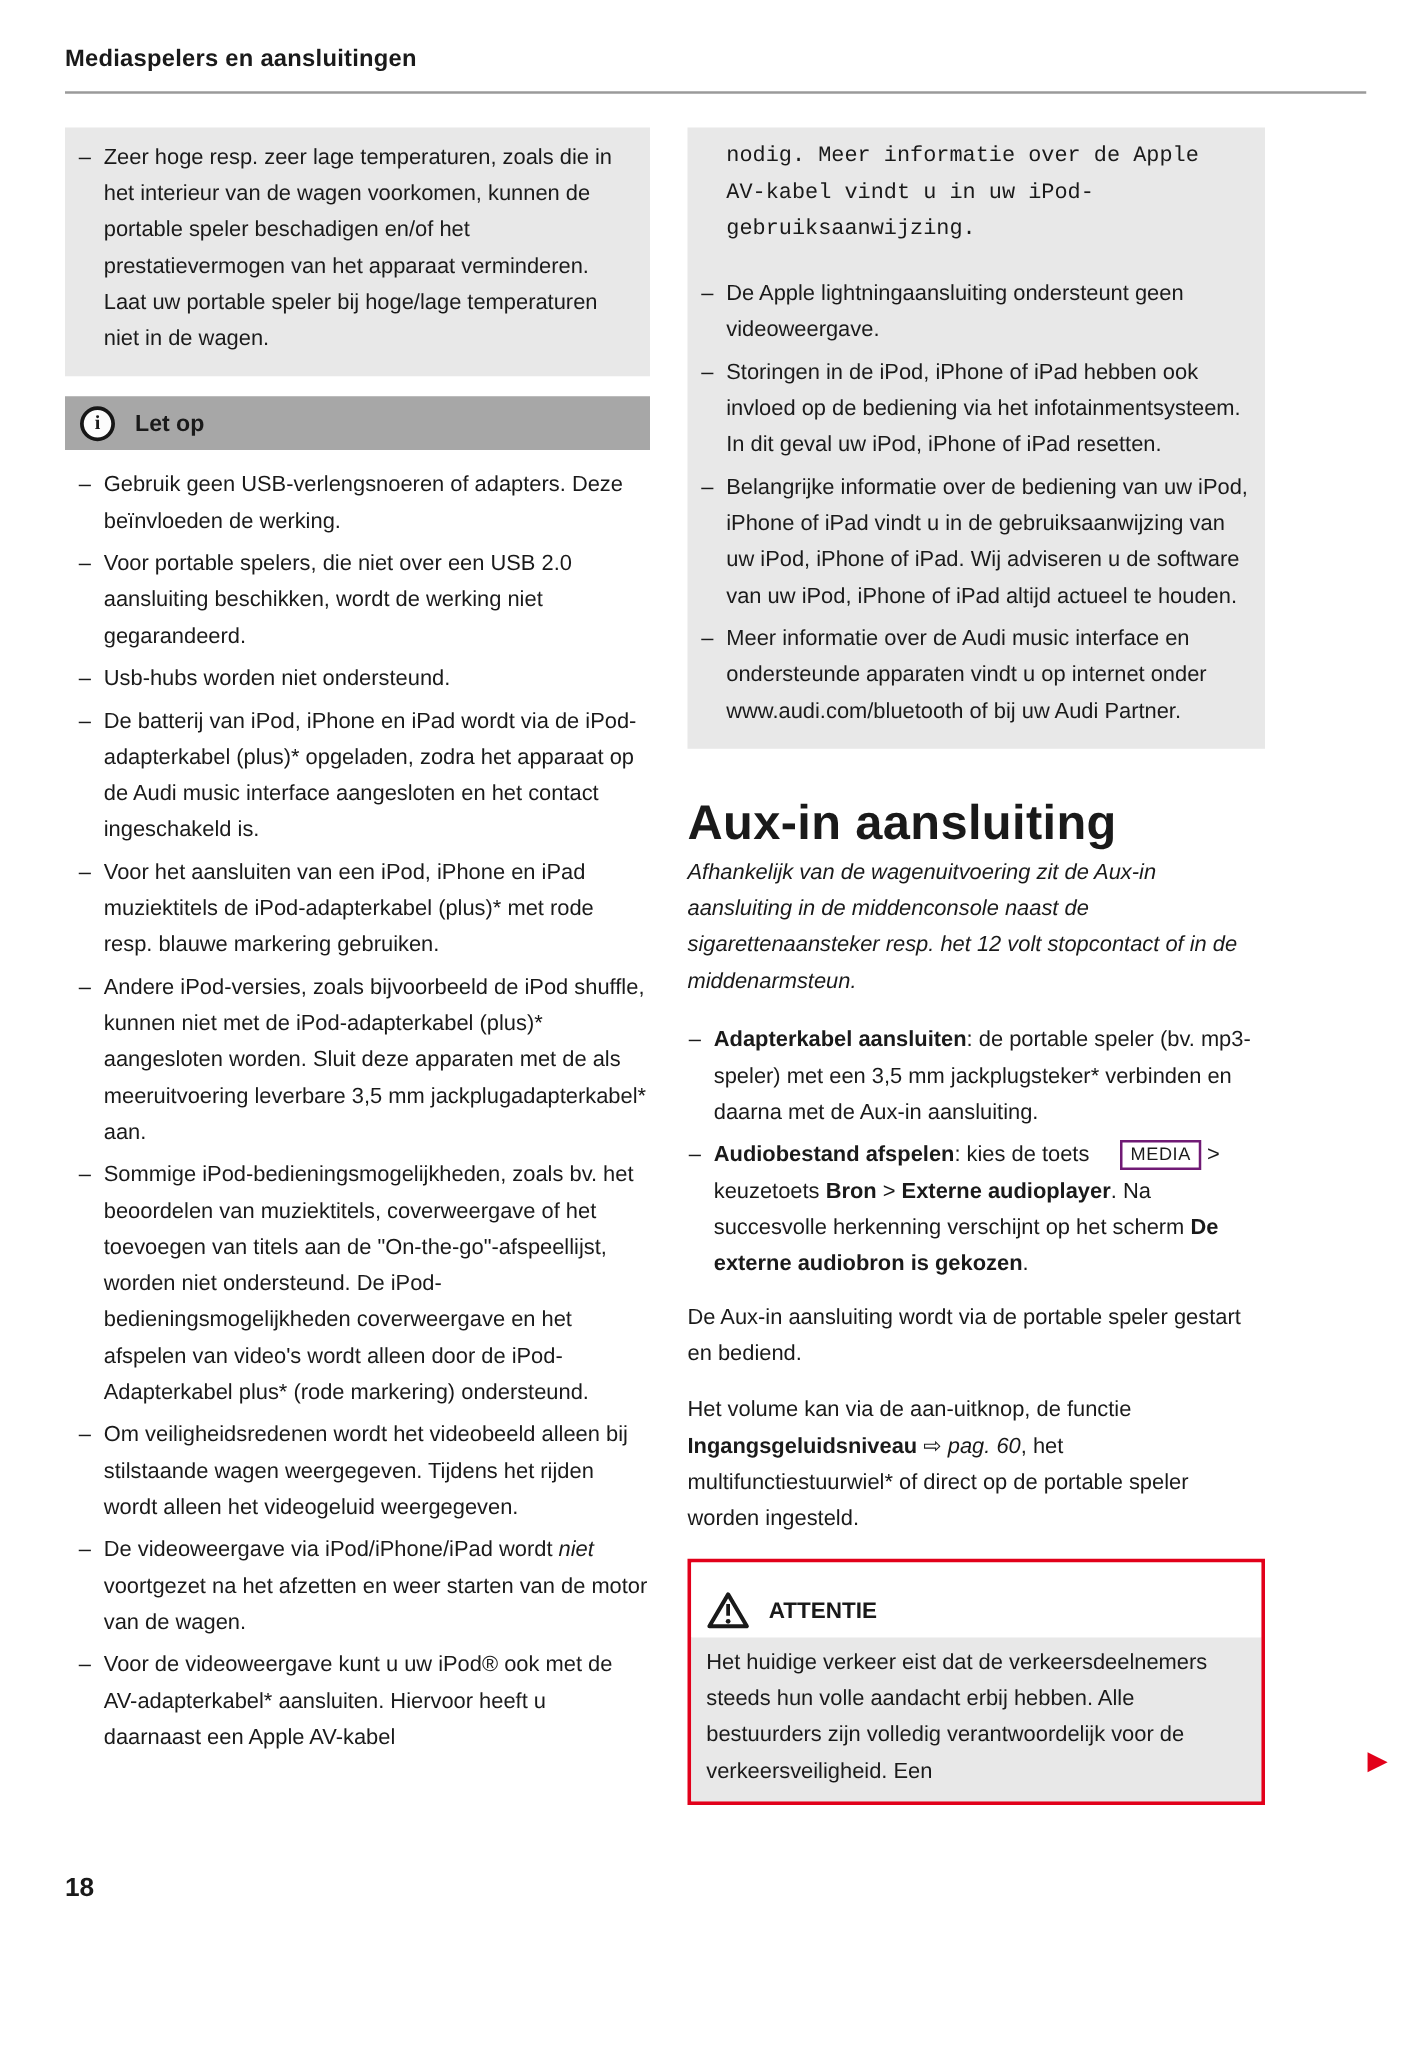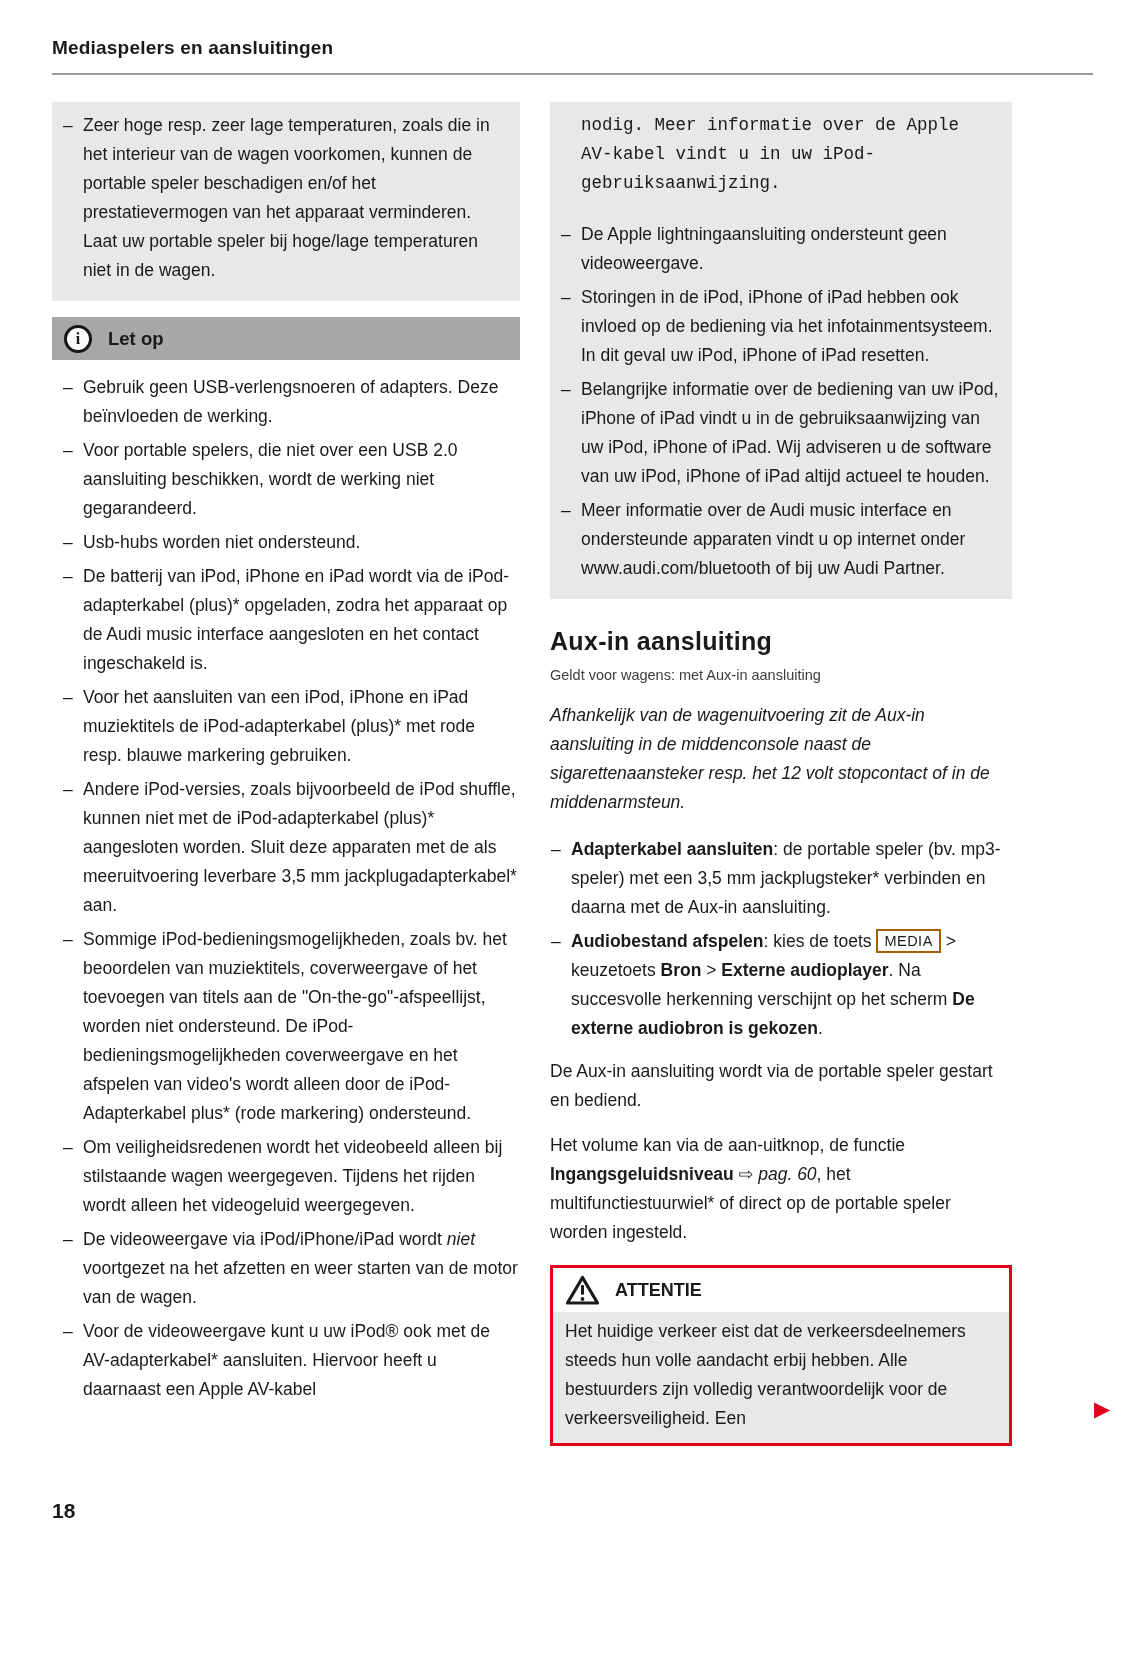--- a/index.html
+++ b/index.html
@@ -37,38 +37,39 @@
   .info-icon {
     width:28px; height:28px; border-radius:50%;
     border:3px solid #161616; background:#fcfcfc; flex:none;
     display:flex; align-items:center; justify-content:center;
     font-family:"Liberation Serif", serif; font-weight:700; font-size:16px; line-height:1;
   }
   .note-title { font-weight:700; font-size:18.5px; }
   .note-list { margin-top:13px; padding-left:10px; padding-right:2px; }
 
   
-  .aux-heading { font-size:25px; line-height:36px; font-weight:700; letter-spacing:.3px; margin:24px 0 6px; }
+  .aux-heading { font-size:39px; line-height:36px; font-weight:700; letter-spacing:.3px; margin:42px 0 6px; }
   .applies-note { font-size:14.5px; line-height:20px; color:#3d3d3d; margin-bottom:16px; }
   .intro-italic { font-style:italic; margin-bottom:18px; }
   .aux-list { margin-bottom:14px; }
   .body-para { margin-bottom:16px; }
   strong { font-weight:700; }
   em { font-style:italic; }
 
   .key {
-    display:inline-block; border:2px solid #a16207; padding:0 6px;
+    display:inline-block; border:2px solid #701a75; padding:0 6px;
     font-size:14.5px; line-height:20px; letter-spacing:.5px; vertical-align:1px;
     background:#fff;
+    margin-left:20px;
   }
   .ref-arrow { font-style:normal; }
 
   
   .attention { border:3px solid var(--attention-red, #e2001a); margin-top:18px; }
-  .att-header { display:flex; align-items:center; gap:15px; padding:7px 12px 6px; background:#ffffff; }
+  .att-header { display:flex; align-items:center; gap:15px; padding:23px 12px 6px; background:#ffffff; }
   .att-title { font-weight:700; font-size:18px; }
   .att-body { background:var(--box-gray, #e8e8e8); padding:5px 12px 10px; }
   .warning-triangle { flex:none; display:block; }
 
   
   .continue-arrow {
     position:absolute; left:1094px; top:1398px;
     color:var(--attention-red, #e2001a); font-size:21px; line-height:21px;
   }
   .page-number { position:absolute; left:52px; top:1496px; font-size:21px; font-weight:700; }
@@ -119,21 +120,20 @@
         <p class="lead-cont">nodig. Meer informatie over de Apple AV-kabel vindt u in uw iPod-gebruiksaanwijzing.</p>
         <ul class="dash-list">
           <li>De Apple lightningaansluiting ondersteunt geen videoweergave.</li>
           <li>Storingen in de iPod, iPhone of iPad hebben ook invloed op de bediening via het infotainmentsysteem. In dit geval uw iPod, iPhone of iPad resetten.</li>
           <li>Belangrijke informatie over de bediening van uw iPod, iPhone of iPad vindt u in de gebruiksaanwijzing van uw iPod, iPhone of iPad. Wij adviseren u de software van uw iPod, iPhone of iPad altijd actueel te houden.</li>
           <li>Meer informatie over de Audi music interface en ondersteunde apparaten vindt u op internet onder www.audi.com/bluetooth of bij uw Audi Partner.</li>
         </ul>
       </div>
 
       <h2 class="aux-heading">Aux-in aansluiting</h2>
-      <p class="applies-note">Geldt voor wagens: met Aux-in aansluiting</p>
       <p class="intro-italic">Afhankelijk van de wagenuitvoering zit de Aux-in aansluiting in de middenconsole naast de sigarettenaansteker resp. het 12 volt stopcontact of in de middenarmsteun.</p>
 
       <ul class="dash-list aux-list">
         <li><strong>Adapterkabel aansluiten</strong><span>: de portable speler (bv. mp3-speler) met een 3,5 mm jackplugsteker* verbinden en daarna met de Aux-in aansluiting.</span></li>
         <li><strong>Audiobestand afspelen</strong><span>: kies de toets </span><span class="key">MEDIA</span><span> &gt; keuzetoets </span><strong>Bron</strong><span> &gt; </span><strong>Externe audioplayer</strong><span>. Na succesvolle herkenning verschijnt op het scherm </span><strong>De externe audiobron is gekozen</strong><span>.</span></li>
       </ul>
 
       <p class="body-para">De Aux-in aansluiting wordt via de portable speler gestart en bediend.</p>
 
       <p class="body-para"><span>Het volume kan via de aan-uitknop, de functie </span><strong>Ingangsgeluidsniveau</strong>

